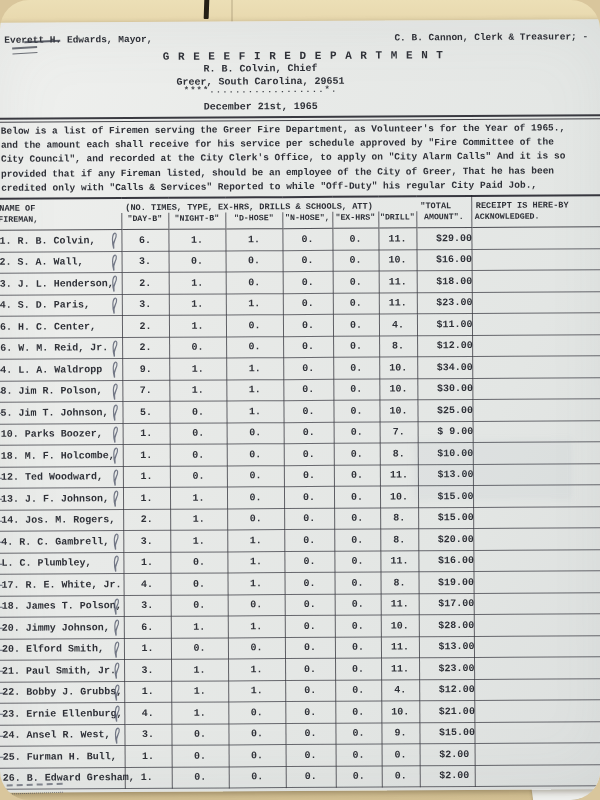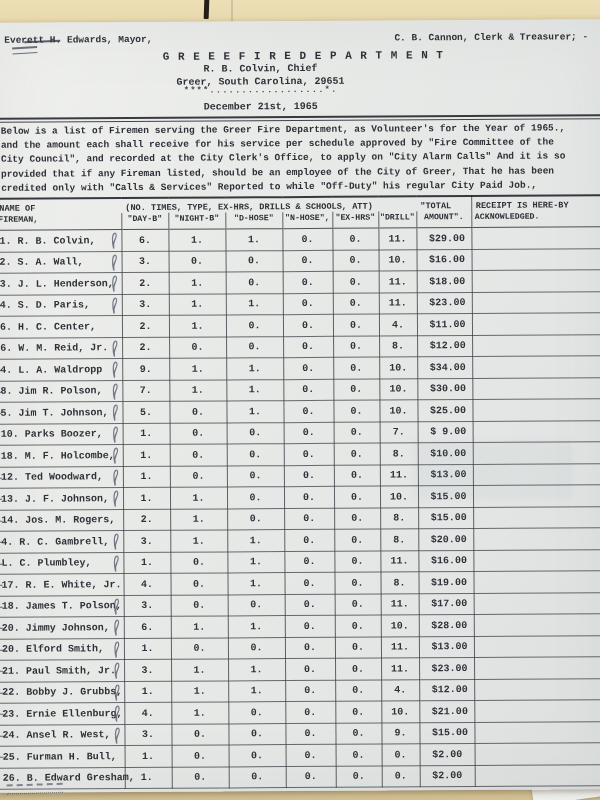--- a/index.html
+++ b/index.html
@@ -1,19 +1,19 @@
 <!DOCTYPE html>
 <html><head>
 <meta charset="utf-8">
 <style>
   html,body{margin:0;padding:0;}
   body{width:600px;height:800px;overflow:hidden;background:#d9c69c;
        font-family:"Liberation Mono","DejaVu Sans Mono",monospace;}
   .scene{position:relative;width:600px;height:800px;overflow:hidden;
-         background:linear-gradient(180deg,#ecdfb6 0%,#e6d5aa 4%,#ddcba1 90%,#d2bf92 100%);}
+         background:linear-gradient(180deg,#ecdfb6 0%,#e6d5aa 4%,#ddcba1 90%,#d2bf92 100%);border-radius:29px;}
   .seam{position:absolute;left:231px;top:0;width:2px;height:26px;background:rgba(95,80,52,.18);}
   .dark-mark{position:absolute;left:204px;top:-2px;width:5px;height:21px;background:#241f16;
              transform:rotate(2deg);border-radius:1px;}
   .sheet-behind{position:absolute;right:-16px;bottom:0px;width:86px;height:50px;background:#edeeec;
                 transform:rotate(-8deg);box-shadow:0 1px 3px rgba(70,55,25,.35);}
   .paper{position:absolute;left:-6px;top:21px;width:622px;height:770px;
          background:linear-gradient(115deg,#f0f1ef 0%,#e8eae8 35%,#e3e6e4 70%,#dcdfde 100%);
          transform:rotate(-0.35deg);transform-origin:50% 40%;
          box-shadow:0 2px 6px rgba(60,45,20,.4), inset 0 0 70px rgba(110,115,120,.10);
          color:#2f3138;}
@@ -46,21 +46,21 @@
             padding:0 0 0 4px;white-space:nowrap;overflow:visible;}
   .hrow2 th{font-size:8.3px;height:15px;text-align:left;vertical-align:top;
             padding:1px 0 0 3px;white-space:nowrap;border-bottom:1px solid rgba(50,50,58,.85);}
   .hrow2 th.v{border-left:1px solid rgba(50,50,58,.75);text-align:center;padding-left:0;}
   th.rcpt{border-left:1px solid rgba(50,50,58,.75);}
   tbody td{height:20.5px;font-size:10px;border-bottom:1px solid rgba(50,50,58,.7);
            vertical-align:middle;padding:0;}
   td.c-name{padding-left:4px;white-space:nowrap;position:relative;overflow:visible;
             border-right:1px solid rgba(50,50,58,.75);}
   td.c-num{text-align:center;border-right:1px solid rgba(50,50,58,.75);}
-  td.c-amt{padding-left:12px;border-right:1px solid rgba(50,50,58,.75);white-space:nowrap;}
+  td.c-amt{padding-left:19px;border-right:1px solid rgba(50,50,58,.75);white-space:nowrap;}
   td.c-rcpt{}
   .margin-mark{position:absolute;left:-2px;top:10px;width:7px;height:0;
                border-top:1.5px solid rgba(55,60,80,.75);}
   .loop-icon{position:absolute;right:3px;top:1px;opacity:.8;}
   .bottom-scribble{position:absolute;left:10px;bottom:-1px;width:56px;height:7px;
                    border-top:2px dashed #414656;border-bottom:1px dotted #414656;
                    transform:rotate(-1.5deg);opacity:.6;}
 </style>
 </head>
 <body>

